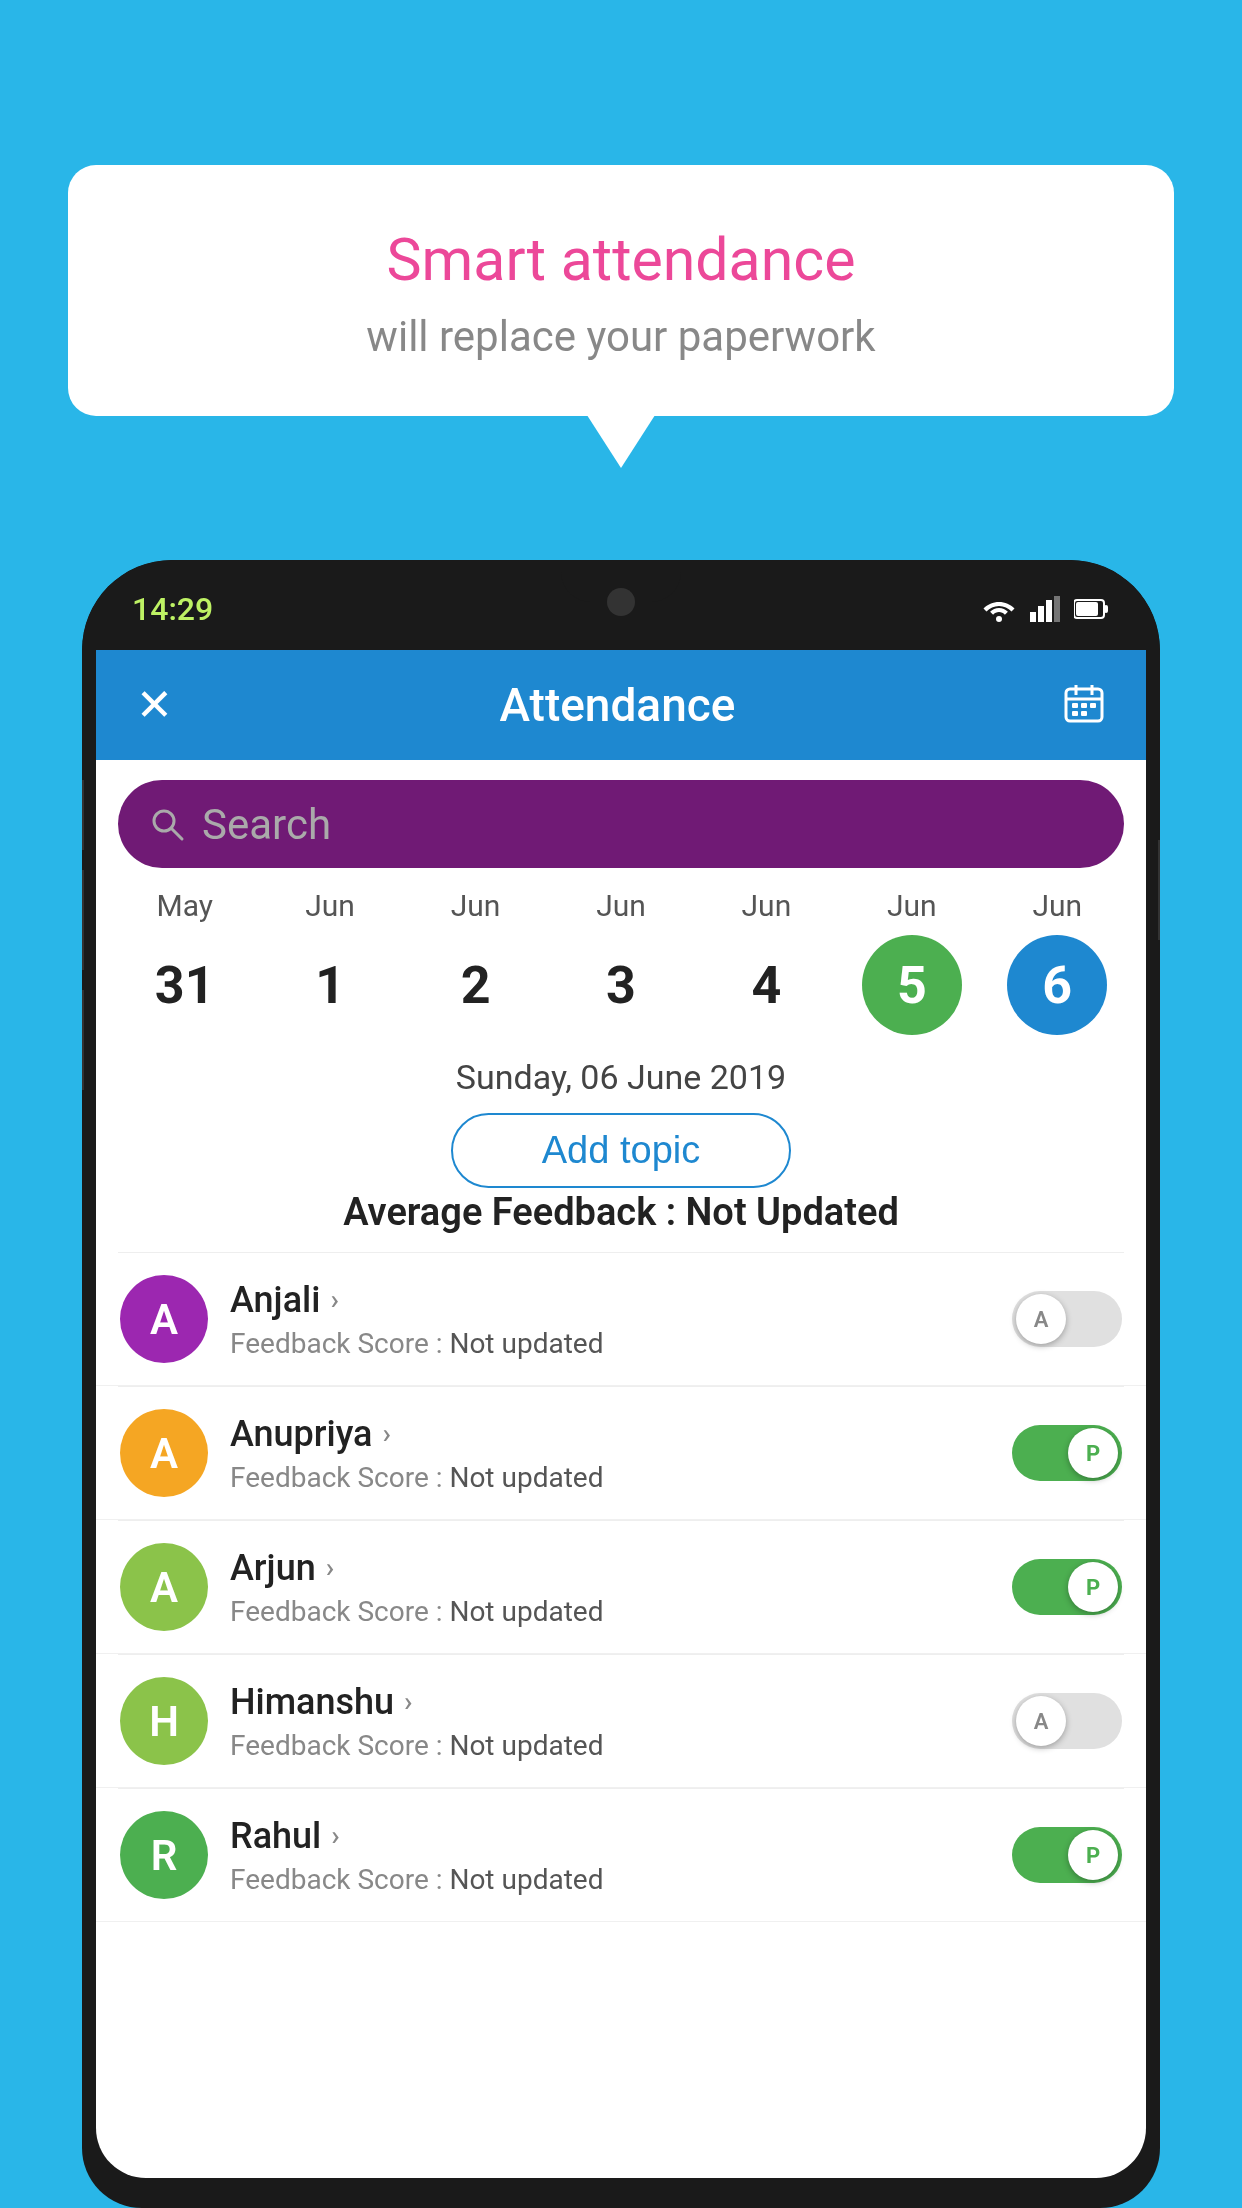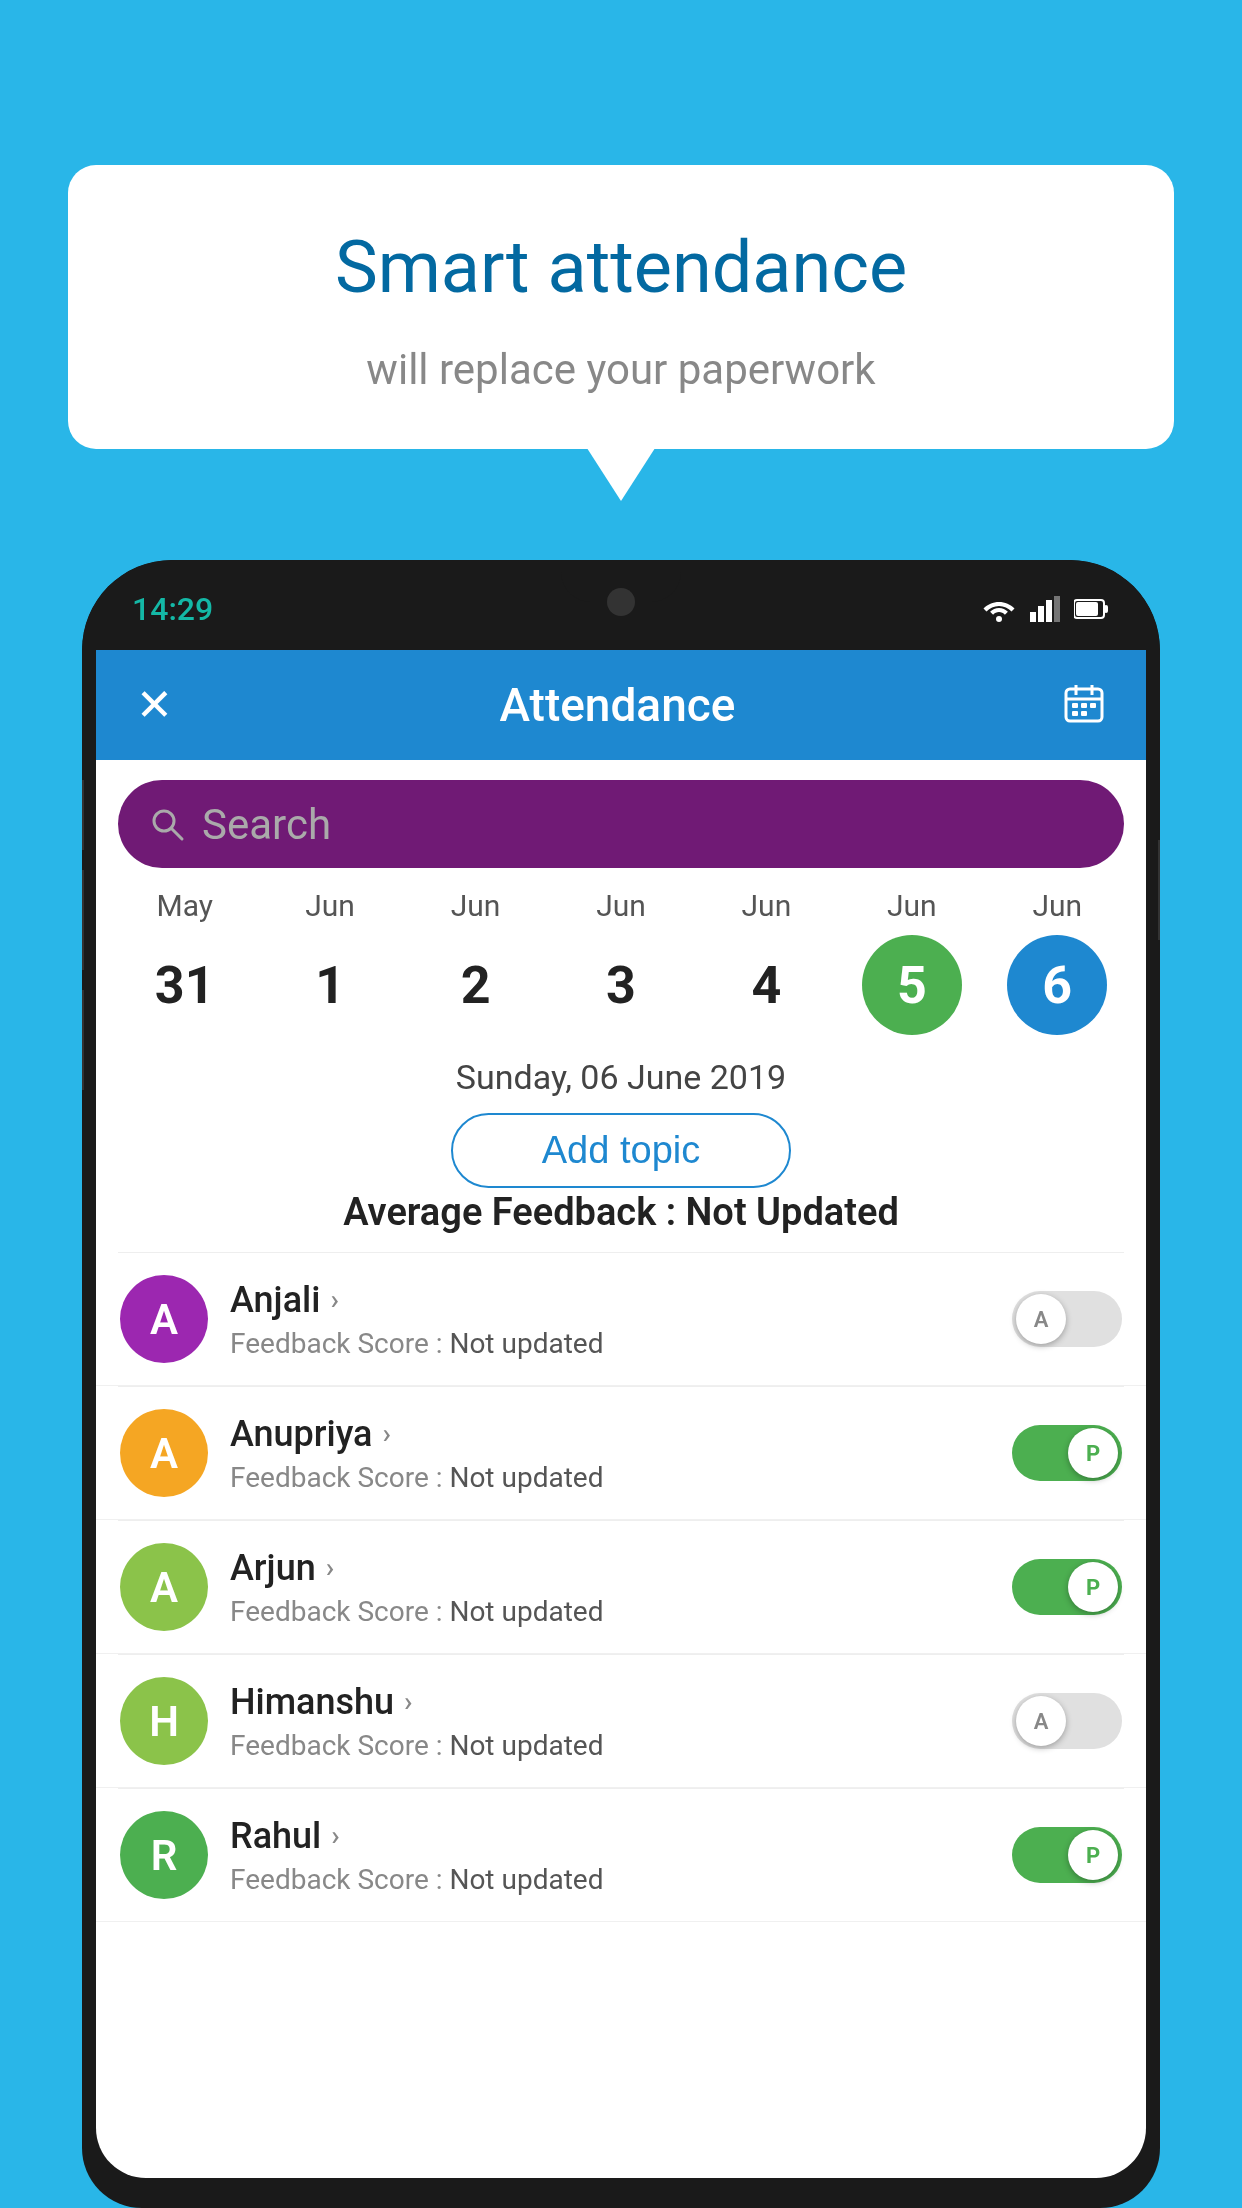--- a/index.html
+++ b/index.html
@@ -29,24 +29,24 @@
       bottom: -52px;
       left: 50%;
       transform: translateX(-50%);
       width: 0;
       height: 0;
       border-left: 36px solid transparent;
       border-right: 36px solid transparent;
       border-top: 56px solid white;
     }
     .speech-bubble-title {
-      font-size: 72px;
-      color: #0369a1;
+      font-size: 59px;
+      color: #ec4899;
       font-weight: 400;
-      margin-bottom: 35px;
+      margin-bottom: 18px;
     }
     .speech-bubble-subtitle {
       font-size: 42px;
       color: #888;
       font-weight: 400;
     }
 
     
     .phone-frame {
       position: absolute;
@@ -88,21 +88,21 @@
       height: 28px;
       background: #333;
       border-radius: 50%;
       position: absolute;
       top: 28px;
       left: 50%;
       transform: translateX(-50%);
     }
     .status-time {
       font-size: 32px;
-      color: #14b8a6;
+      color: #bef264;
       font-weight: 500;
       margin-top: 8px;
     }
     .status-icons {
       display: flex;
       gap: 14px;
       align-items: center;
       margin-top: 8px;
     }
 

